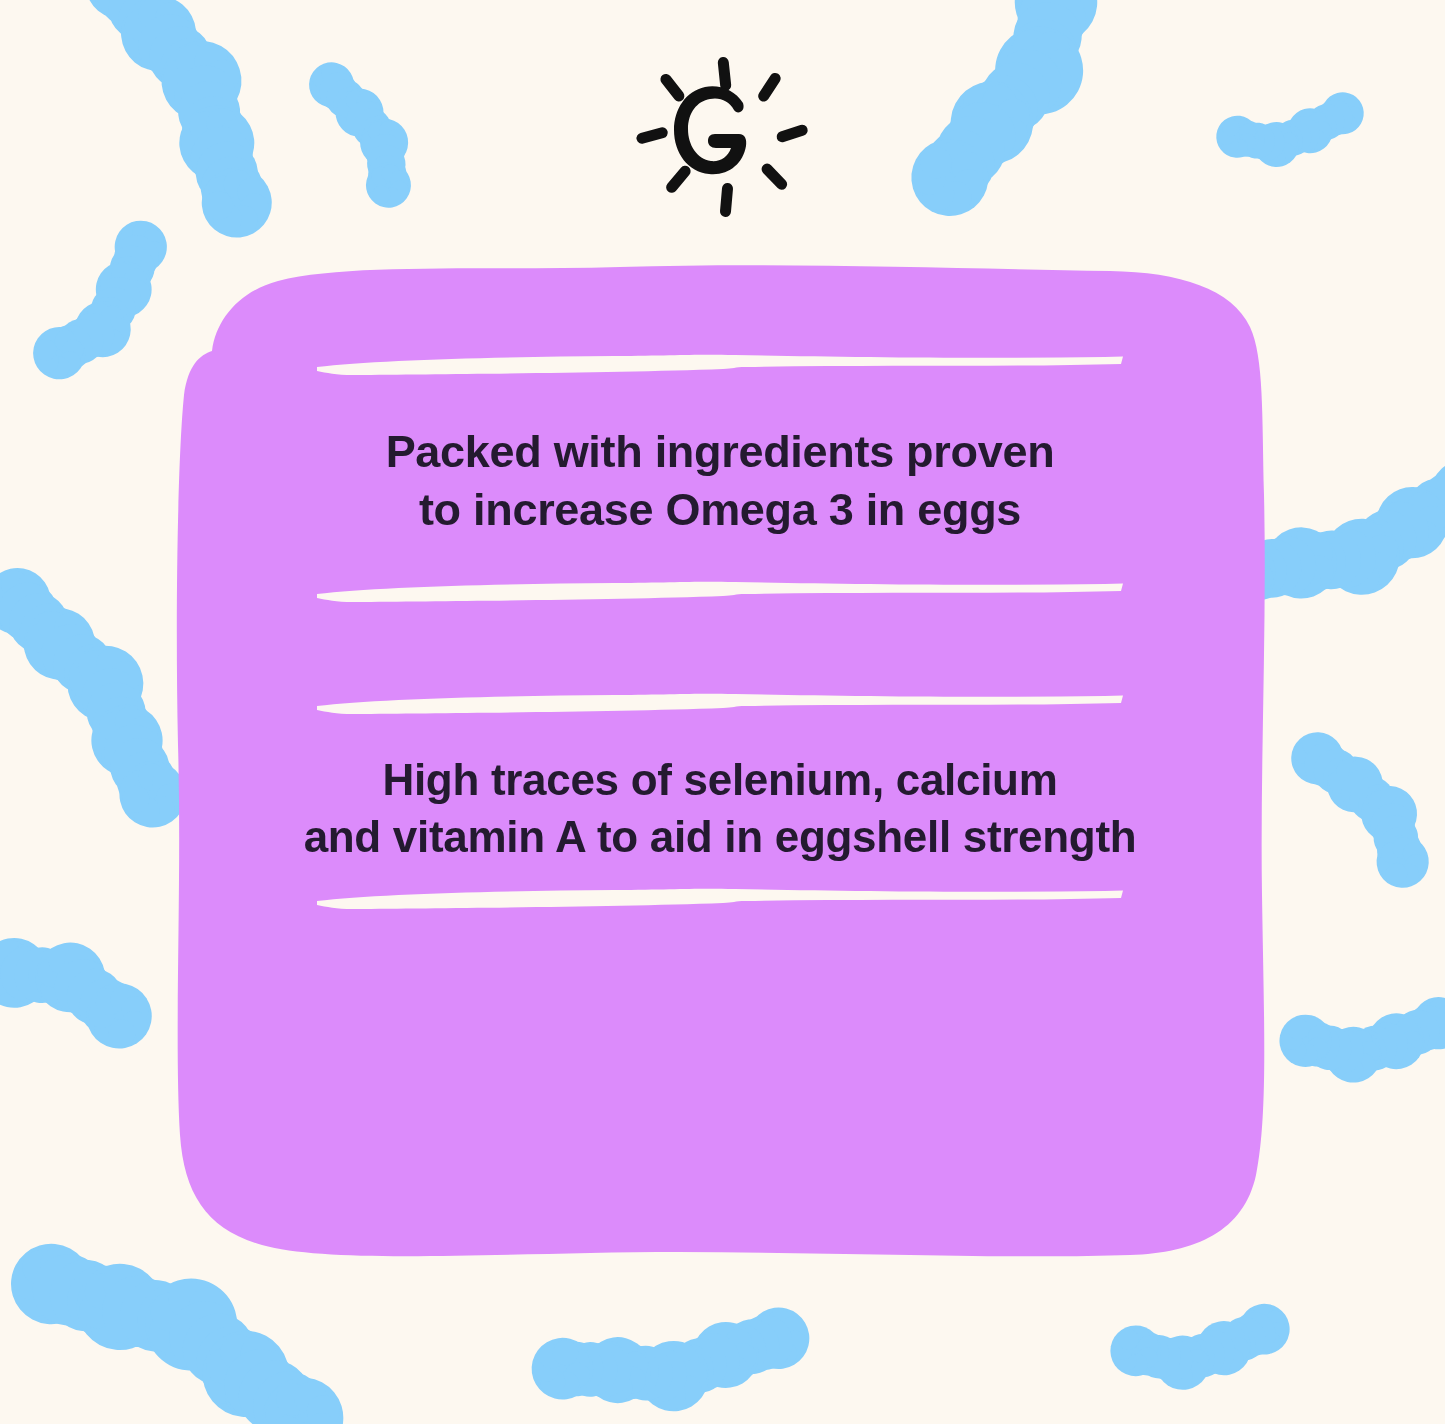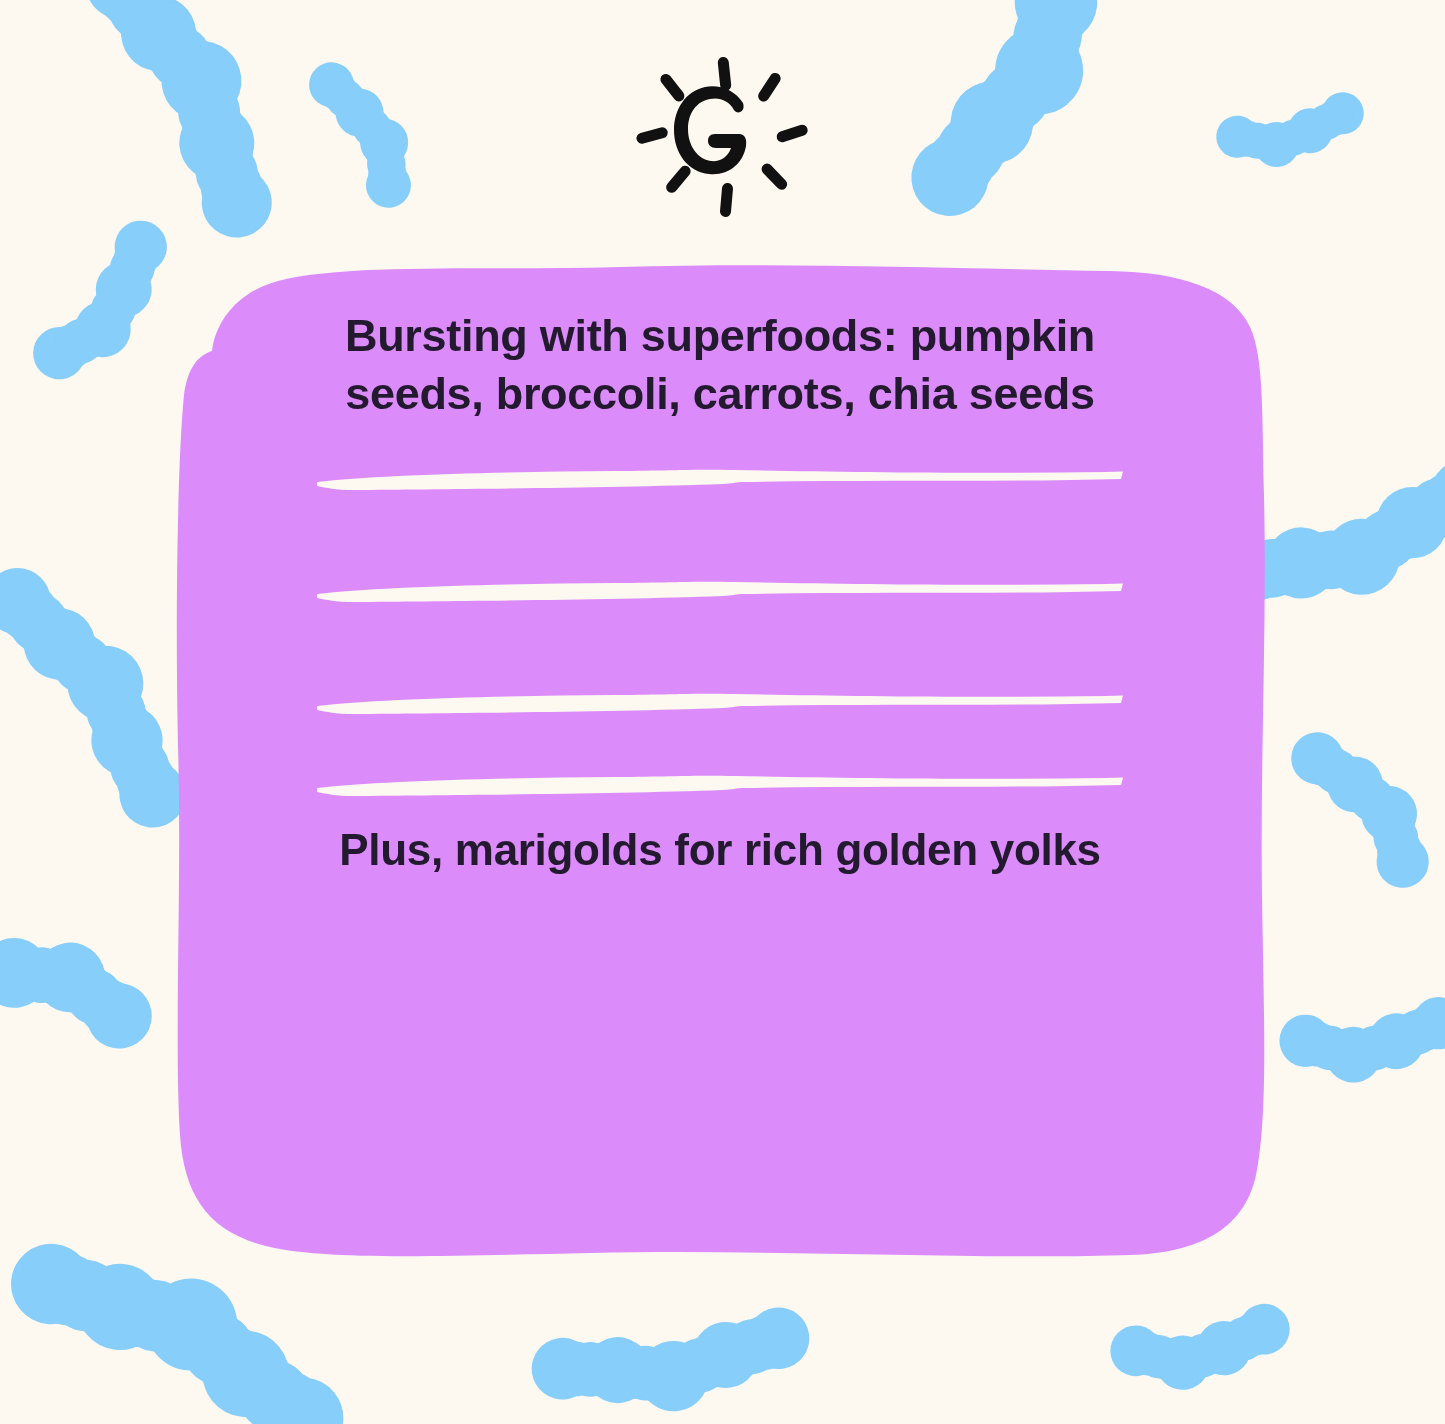--- a/index.html
+++ b/index.html
@@ -788,34 +788,34 @@
         C 840,1015 620,1004 440,1008
         C 290,1011 170,1016 112,1000
         C 58,985 34,950 30,890
         C 24,790 32,640 28,500
         C 25,360 28,210 34,150
         C 38,120 50,110 62,106 Z"></path>
     </svg>
 
     <div id="panel-content">
 
-      <div class="feature-text">Bursting with superfoods: pumpkin
-seeds, broccoli, carrots, chia seeds</div>
 
       <div class="spacer-a"></div>
       <div class="divider">
         <svg viewBox="0 0 810 26" preserveAspectRatio="none" xmlns="http://www.w3.org/2000/svg">
           <path fill="#FDF8F0" d="M2,16 C60,9 180,6 300,5 C360,4.5 380,3 420,4
             C520,6 660,8 790,6 L808,5.5 L806,13 C700,16 560,14 430,16
             C420,16.2 418,17.5 408,18 C300,22 130,23 40,24
             C22,24.2 12,22 2,20 Z"></path>
         </svg>
       </div>
       <div class="spacer-b"></div>
 
+      <div class="feature-text">Packed with ingredients proven
+to increase Omega 3 in eggs</div>
 
       <div class="spacer-c"></div>
       <div class="divider">
         <svg viewBox="0 0 810 26" preserveAspectRatio="none" xmlns="http://www.w3.org/2000/svg">
           <path fill="#FDF8F0" d="M2,16 C60,9 180,6 300,5 C360,4.5 380,3 420,4
             C520,6 660,8 790,6 L808,5.5 L806,13 C700,16 560,14 430,16
             C420,16.2 418,17.5 408,18 C300,22 130,23 40,24
             C22,24.2 12,22 2,20 Z"></path>
         </svg>
       </div>
@@ -826,30 +826,31 @@
       <div class="divider">
         <svg viewBox="0 0 810 26" preserveAspectRatio="none" xmlns="http://www.w3.org/2000/svg">
           <path fill="#FDF8F0" d="M2,16 C60,9 180,6 300,5 C360,4.5 380,3 420,4
             C520,6 660,8 790,6 L808,5.5 L806,13 C700,16 560,14 430,16
             C420,16.2 418,17.5 408,18 C300,22 130,23 40,24
             C22,24.2 12,22 2,20 Z"></path>
         </svg>
       </div>
       <div class="spacer-d"></div>
 
+      <div class="feature-text wide">High traces of selenium, calcium
+and vitamin A to aid in eggshell strength</div>
 
       <div class="spacer-g"></div>
       <div class="divider">
         <svg viewBox="0 0 810 26" preserveAspectRatio="none" xmlns="http://www.w3.org/2000/svg">
           <path fill="#FDF8F0" d="M2,16 C60,9 180,6 300,5 C360,4.5 380,3 420,4
             C520,6 660,8 790,6 L808,5.5 L806,13 C700,16 560,14 430,16
             C420,16.2 418,17.5 408,18 C300,22 130,23 40,24
             C22,24.2 12,22 2,20 Z"></path>
         </svg>
       </div>
       <div class="spacer-f"></div>
 
-      <div class="feature-text last">Plus, marigolds for rich golden yolks</div>
 
     </div>
   </div>
 
 </div>
 
 </body></html>

